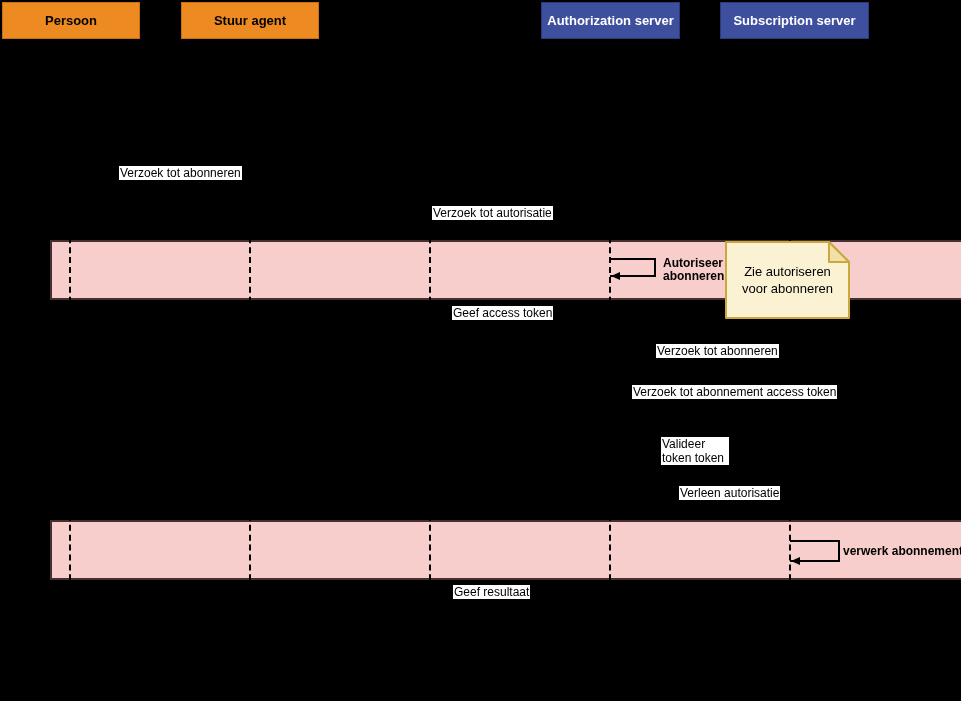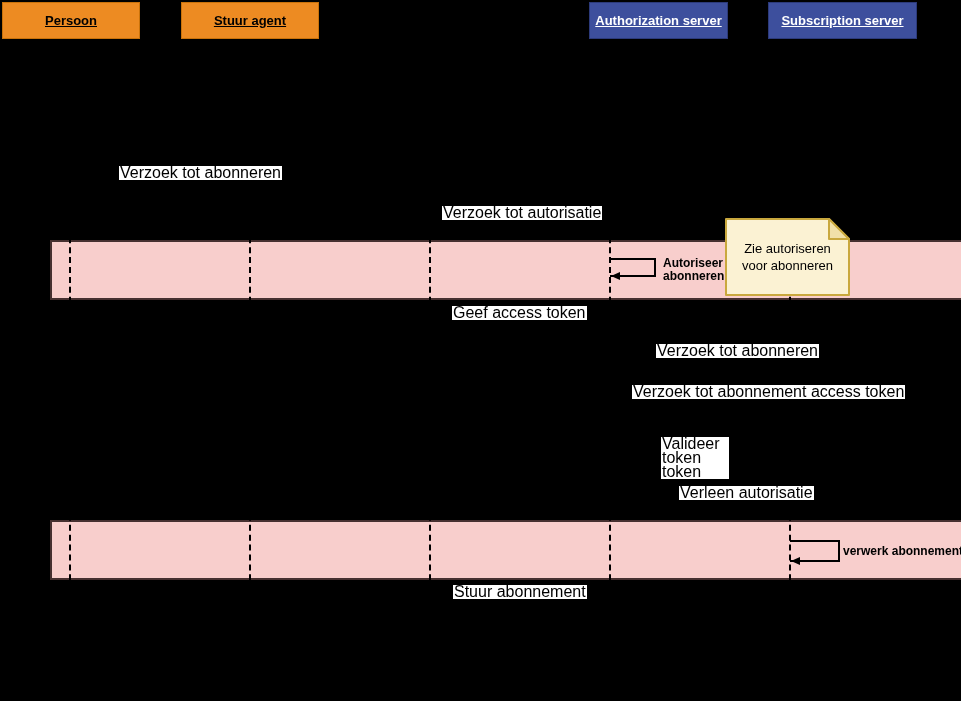--- a/index.html
+++ b/index.html
@@ -3,35 +3,35 @@
 <meta charset="utf-8">
 <style>
   html,body { margin:0; padding:0; background:#000; }
   .canvas {
     position:relative; width:961px; height:701px; background:#000;
     overflow:hidden; font-family:"Liberation Sans", sans-serif;
   }
   .actor {
     position:absolute; top:2px; height:37px; box-sizing:border-box;
     display:flex; align-items:center; justify-content:center;
-    font-size:13px; font-weight:bold; text-align:center;text-decoration:underline;
+    font-size:13px; font-weight:bold; text-align:center;
   }
   .actor.orange { background:#ed8b22; color:#000; border:1px solid #c9720a; }
-  .actor.blue   { background:#3d4f9d; color:#fff; border:1px solid #2c3a7a;margin-left:48px; }
+  .actor.blue   { background:#3d4f9d; color:#fff; border:1px solid #2c3a7a; }
   .lifeline {
     position:absolute; top:39px; height:581px; width:0;
     border-left:2px dashed #000; z-index:2;
   }
   .frame {
     position:absolute; left:50px; width:911px; height:60px; box-sizing:border-box;
     background:#f8cecc; border:2px solid #463030; border-right:none; z-index:1;
   }
   .msg-line { position:absolute; height:0; border-top:2px solid #000; z-index:3; }
   .msg-label {
-    position:absolute; background:#fff; color:#000; font-size:16px;
+    position:absolute; background:#fff; color:#000; font-size:12px;
     line-height:14px; padding:0 1px; white-space:nowrap; z-index:4;
   }
   .msg-label.wrap { white-space:normal; }
   .loop {
     position:absolute; box-sizing:border-box; border:2px solid #000;
     border-left:none; z-index:3;
   }
   .arrowhead {
     position:absolute; width:0; height:0; z-index:3;
     border-top:4px solid transparent; border-bottom:4px solid transparent;
@@ -77,37 +77,37 @@
 
   <div class="msg-line" style="left:70px;top:182px;width:180px"></div>
   <div class="msg-line" style="left:430px;top:221px;width:180px"></div>
   <div class="msg-line" style="left:430px;top:320px;width:180px"></div>
   <div class="msg-line" style="left:430px;top:359px;width:360px"></div>
   <div class="msg-line" style="left:610px;top:400px;width:180px"></div>
   <div class="msg-line" style="left:610px;top:500px;width:180px"></div>
   <div class="msg-line" style="left:250px;top:600px;width:540px"></div>
 
   <div class="msg-label" style="left:119px;top:166px">Verzoek tot abonneren</div>
-  <div class="msg-label" style="left:442px;top:206px">Verzoek tot autorisatie</div>
+  <div class="msg-label" style="left:432px;top:206px">Verzoek tot autorisatie</div>
   <div class="msg-label" style="left:452px;top:306px">Geef access token</div>
   <div class="msg-label" style="left:656px;top:344px">Verzoek tot abonneren</div>
   <div class="msg-label" style="left:632px;top:385px">Verzoek tot abonnement access token</div>
   <div class="msg-label wrap" style="left:661px;top:437px;width:66px">Valideer token token</div>
   <div class="msg-label" style="left:679px;top:486px">Verleen autorisatie</div>
-  <div class="msg-label" style="left:453px;top:585px">Stuur abonnement</div>
+  <div class="msg-label" style="left:453px;top:585px">Geef resultaat</div>
 
   <div class="loop" style="left:610px;top:258px;width:46px;height:19px"></div>
   <div class="arrowhead" style="left:611px;top:272px"></div>
   <div class="self-label" style="left:663px;top:257px;width:60px">Autoriseer abonneren</div>
 
   <div class="loop" style="left:790px;top:540px;width:50px;height:22px"></div>
   <div class="arrowhead" style="left:791px;top:557px"></div>
   <div class="self-label" style="left:843px;top:545px;white-space:nowrap">verwerk abonnement</div>
 
-  <div class="note" style="left:725px;top:218px;width:125px;height:78px">
+  <div class="note" style="left:725px;top:241px;width:125px;height:78px">
     <svg width="125" height="78" viewBox="0 0 125 78">
       <path d="M1 1 H104 L124 21 V77 H1 Z" fill="#fbf2d3" stroke="#c9a83e" stroke-width="2" stroke-linejoin="round"></path>
       <path d="M104 1 V21 H124 Z" fill="#f1e0a8" stroke="#c9a83e" stroke-width="2" stroke-linejoin="round"></path>
     </svg>
     <div class="note-text">Zie autoriseren voor abonneren</div>
   </div>
 
 </div>
 
 </body></html>

